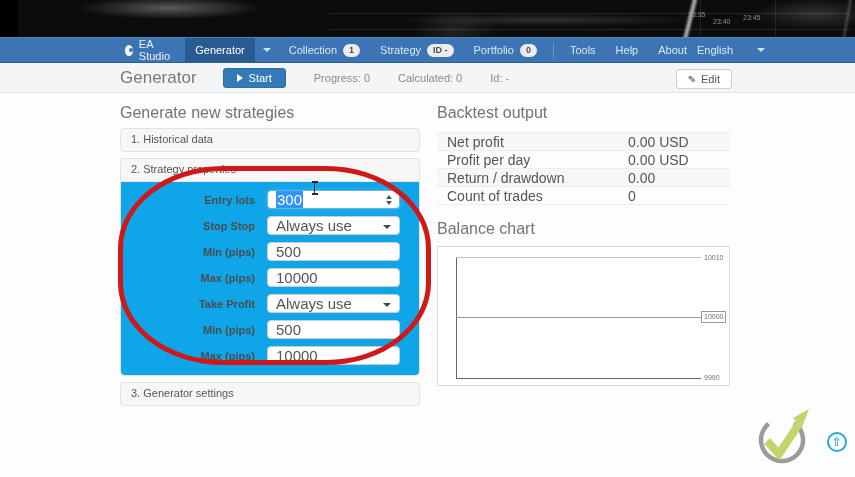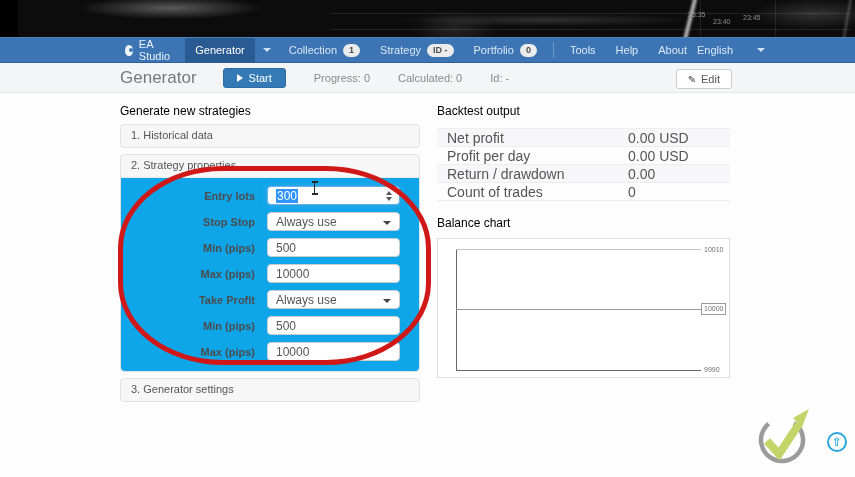--- a/index.html
+++ b/index.html
@@ -45,32 +45,32 @@
   .page-title { font-size:17px; color:#787878; font-weight:400; margin-right:26px; }
   .btn-start { display:inline-flex; align-items:center; gap:6px; background:#337ab7; border:1px solid #2e6da4;
     color:#fff; font-size:11px; border-radius:3px; padding:3px 13px; cursor:pointer;text-align:right; }
   .play-icon { width:0; height:0; border-top:4px solid transparent; border-bottom:4px solid transparent; border-left:6px solid #ffffff; }
   .hstat { font-size:11px; color:#8a8a8a; margin-left:28px; }
   .btn-edit { position:absolute; right:123px; top:6px; display:inline-flex; align-items:center; gap:5px;
     background:#ffffff; border:1px solid #cccccc; color:#555; font-size:11px; border-radius:3px; padding:3px 11px; cursor:pointer; }
   .pencil-icon { font-size:10px; color:#444; }
 
   
-  .col-heading { font-size:12px; color:#000000; }
+  .col-heading { font-size:16px; color:#737373; }
 
   
   .left-col { position:absolute; left:120px; top:104px; width:300px; }
   .acc-panel { border:1px solid #e2e2e2; border-radius:4px; background:#f7f7f8; margin-top:6px; }
   .acc-header { height:22px; line-height:21px; padding-left:10px; font-size:11px; color:#555; cursor:pointer; }
   .acc-body { background:#0ea5e9; border-top:1px solid #e9e9e9; border-radius:0 0 4px 4px; padding:8px 0 10px 0; }
   .form-row { display:flex; align-items:center; margin-bottom:7px; }
   .form-row:last-child { margin-bottom:0; }
   .form-label { flex:0 0 146px; text-align:right; padding-right:12px; font-size:11px; font-weight:bold; color:#4c4c4c; }
   .ctl { position:relative; width:133px; height:19px; border:1px solid #cccccc; border-radius:4px; background:#fff;
-    font-size:12px; color:#555; display:flex; align-items:center; padding:0 8px; }
+    font-size:15px; color:#555; display:flex; align-items:center; padding:0 8px; }
   .ctl.focused { border-color:#66afe9; box-shadow:0 0 6px rgba(102,175,233,.55); }
   .ctl .sel { background:#3194fb; color:#ffffff; padding:0 1px; }
   .spinner { position:absolute; right:7px; top:4px; display:flex; flex-direction:column; gap:2px; cursor:pointer; }
   .spin-up { width:0; height:0; border-left:3.5px solid transparent; border-right:3.5px solid transparent; border-bottom:4px solid #555; }
   .spin-down { width:0; height:0; border-left:3.5px solid transparent; border-right:3.5px solid transparent; border-top:4px solid #555; }
   .select-caret { position:absolute; right:8px; top:8px; width:0; height:0;
     border-left:4px solid transparent; border-right:4px solid transparent; border-top:4.5px solid #444; }
 
   
   .red-oval { position:absolute; left:118px; top:166px; width:313px; height:199px;

